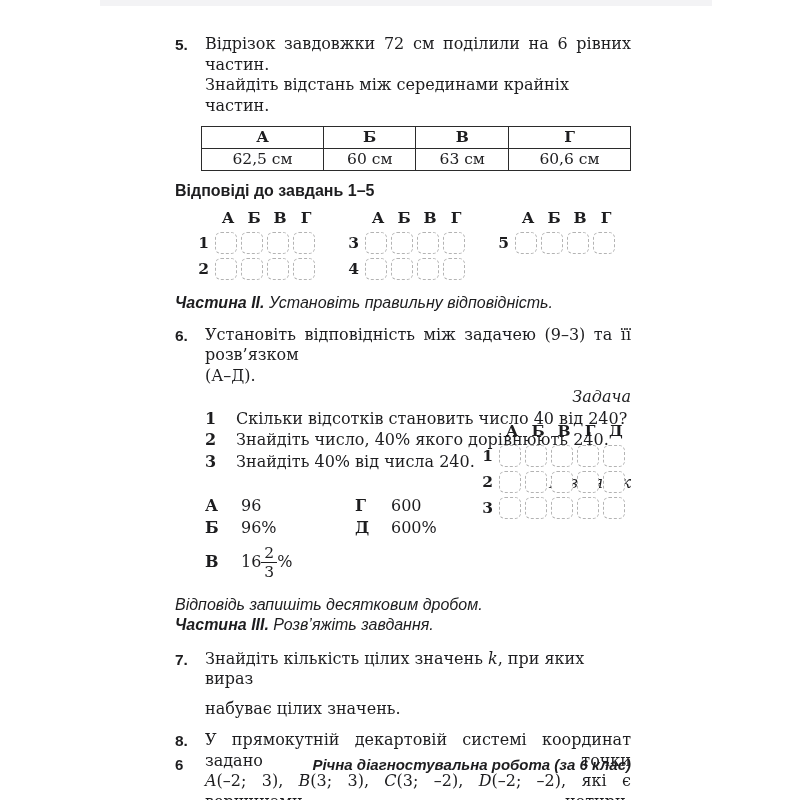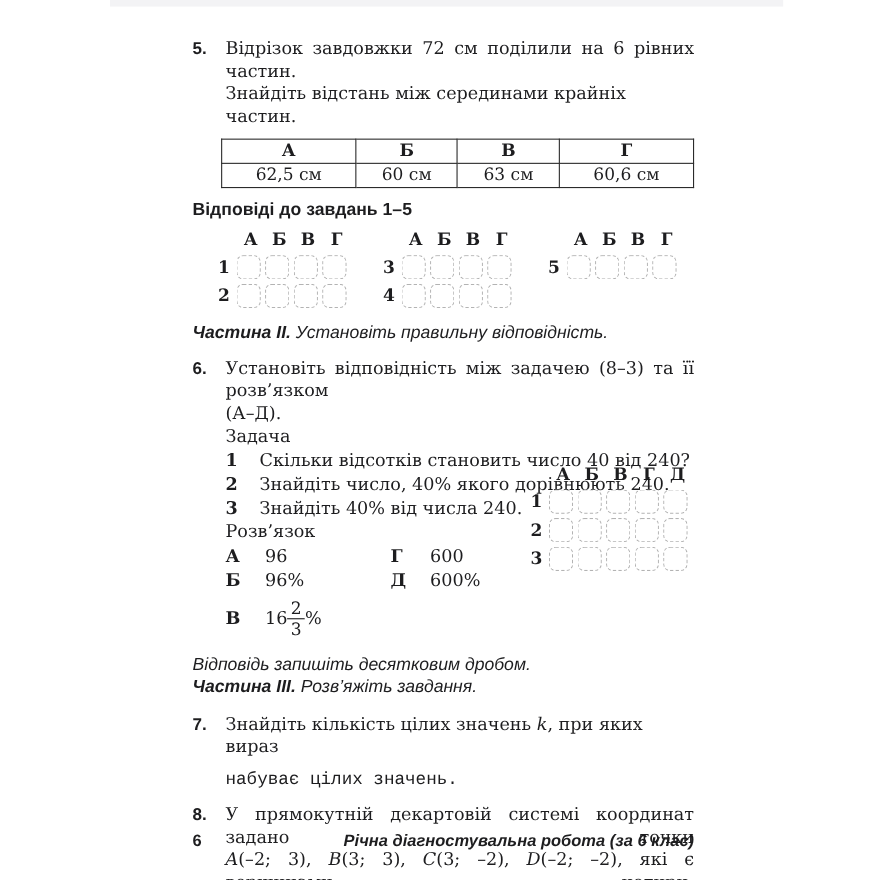--- a/index.html
+++ b/index.html
@@ -44,40 +44,40 @@
   .agrid-row .rlabel { width:14px; margin-right:6px; text-align:right; font-weight:bold; font-size:15.5px; flex:none; }
 
   .agrid-wrap { display:flex; margin-top:6px; padding-left:20px; }
   .agrid-wrap .agrid { margin-right:26px; }
   .agrid-header.offset { margin-left:20px; }
 
   .part2-heading { margin-top:13px; }
   .q6wrap { margin-top:11px; }
   .q6rel { position:relative; }
   .ital { font-style:italic; }
-  .tasklabel { margin-top:1px; }
+  .tasklabel { font-style:italic; margin-top:1px;text-align:right; }
   .taskrow { display:flex; margin-top:1px; }
   .taskrow .tnum { font-weight:bold; width:31px; flex:none; }
   .solrow { display:flex; margin-top:2px; }
   .solcell { display:flex; width:150px; }
   .solcell .sletter { font-weight:bold; width:36px; flex:none; }
   .fracrow { display:flex; align-items:center; margin-top:4px; height:40px; }
   .fracrow .sletter { font-weight:bold; width:36px; flex:none; }
 
   .mfrac { display:inline-block; vertical-align:middle; text-align:center; line-height:1.05; font-size:15.5px; }
   .mfrac .fnum { display:block; border-bottom:1.4px solid #1d1d1f; padding:0 3px 1px; }
   .mfrac .fden { display:block; padding-top:1px; }
 
   .q6grid { position:absolute; right:0; top:96px; width:152px; }
 
   .part3-heading { margin-top:12px; }
   .q7wrap { margin-top:13px; }
   .q7line1 { display:flex; }
   .q7line1 .q7frac { margin-left:auto; }
-  .q7line2 { margin-top:9px;font-family:Liberation Mono, monospace; }
+  .q7line2 { margin-top:9px; }
 
   .q8wrap { margin-top:11px; }
 
   .footer {
     position:absolute; top:756px; left:175px; width:456px;
     display:flex; justify-content:space-between; align-items:baseline;
     font-family:"Liberation Sans", sans-serif; font-size:15px;
   }
   .footer .fpage { font-weight:bold; }
   .footer .ftitle { font-style:italic;font-weight:bold; }
@@ -183,21 +183,21 @@
 
     </div>
 
     <div class="part-heading part2-heading">
       <span class="plabel">Частина II.</span><span> Установіть правильну відповідність.</span>
     </div>
 
     <div class="question q6wrap">
       <div class="qnum">6.</div>
       <div class="qbody q6rel">
-        <div class="jline">Установіть відповідність між задачею (8–3) та її розв’язком</div>
+        <div class="jline">Установіть відповідність між задачею (9–3) та її розв’язком</div>
         <div>(А–Д).</div>
 
         <div class="tasklabel">Задача</div>
 
         <div class="taskrow">
           <span class="tnum">1</span>
           <span>Скільки відсотків становить число 40 від 240?</span>
         </div>
         <div class="taskrow">
           <span class="tnum">2</span>

